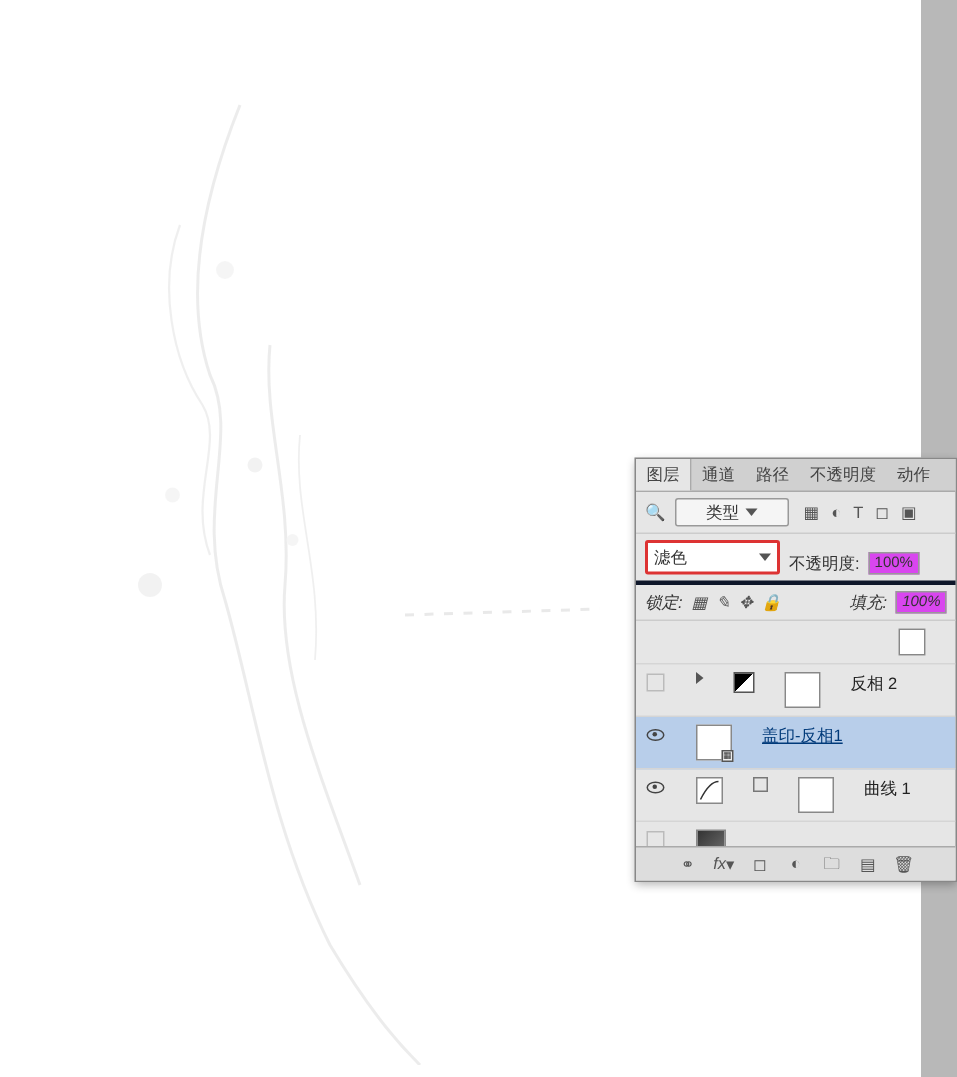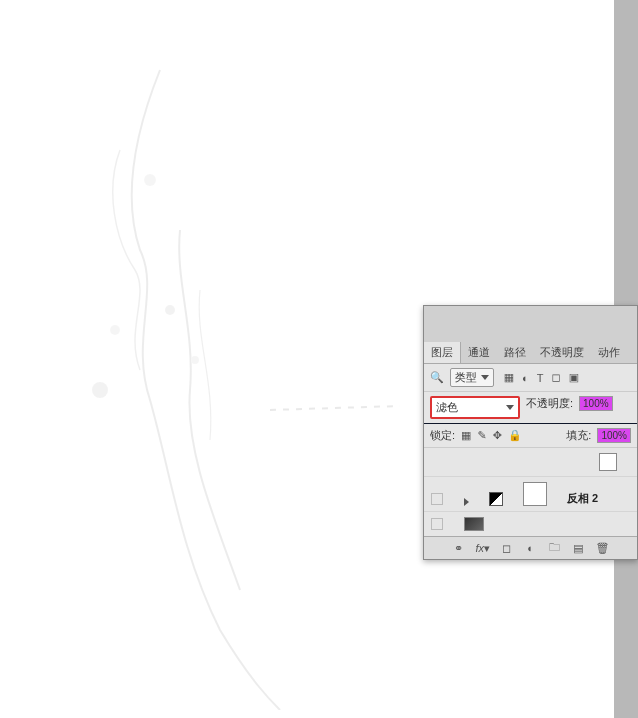--- a/index.html
+++ b/index.html
@@ -1,32 +1,32 @@
 <!DOCTYPE html>
 <html><head>
 <meta charset="utf-8">
 <style>
 *{margin:0;padding:0;box-sizing:border-box;font-family:"Microsoft YaHei","SimSun",sans-serif;}
 body{width:638px;height:718px;background:#fff;position:relative;overflow:hidden;}
 .canvas{position:absolute;left:0;top:0;width:614px;height:718px;background:#fff;}
 .sidebar-gray{position:absolute;right:0;top:0;width:24px;height:718px;background:#b8b8b8;}
 .panel{position:absolute;right:0;top:305px;width:215px;background:#e6e6e6;border:1px solid #888;box-shadow:0 2px 6px rgba(0,0,0,0.3);font-size:11px;color:#333;}
 .tabs{display:flex;background:#d0d0d0;border-bottom:1px solid #aaa;}
-.tab{padding:3px 7px;cursor:pointer;font-size:11px;color:#444;margin-top:36px;}
+.tab{padding:3px 7px;cursor:pointer;font-size:11px;color:#444;}
 .tab.active{background:#e6e6e6;border-right:1px solid #aaa;}
 .filter-row{display:flex;align-items:center;padding:4px 6px;gap:6px;border-bottom:1px solid #ccc;}
-.filter-select{display:flex;align-items:center;background:#f5f5f5;border:1px solid #999;border-radius:2px;padding:1px 4px;font-size:11px;gap:4px;}
+.filter-select{display:flex;align-items:center;background:#f5f5f5;border:1px solid #999;border-radius:2px;padding:1px 20px;font-size:11px;gap:4px;}
 .triangle{width:0;height:0;border-left:4px solid transparent;border-right:4px solid transparent;border-top:5px solid #555;}
 .icon-row{display:flex;gap:8px;padding:0 4px;align-items:center;}
-.blend-row{display:flex;align-items:flex-start;padding:4px 6px;gap:6px;border-bottom:1px solid #0f172a;}
+.blend-row{display:flex;align-items:flex-end;padding:4px 6px;gap:6px;border-bottom:3px solid #0f172a;}
 .blend-select{flex:0 0 90px;border:2px solid #d33;background:#fff;padding:2px 4px;display:flex;justify-content:space-between;align-items:center;border-radius:2px;}
 .val-box{background:#d946ef;border:1px solid #999;padding:1px 3px;font-size:10px;min-width:32px;text-align:right;}
-.lock-row{display:flex;align-items:center;padding:4px 6px;gap:6px;border-bottom:1px solid #ccc;}
+.lock-row{display:flex;align-items:center;padding:4px 6px;gap:6px;border-bottom:1px solid #ccc;font-style:italic;}
 .layers{max-height:150px;overflow:hidden;}
-.layer{display:flex;align-items:flex-end;padding:5px 6px;gap:20px;border-bottom:1px solid #d5d5d5;font-weight:bold;}
+.layer{display:flex;align-items:flex-start;padding:5px 6px;gap:20px;border-bottom:1px solid #d5d5d5;}
 .layer.selected{background:#b8ceea;}
 .vis{width:14px;height:14px;display:flex;align-items:center;justify-content:center;}
 .eye{width:12px;height:8px;border:1px solid #444;border-radius:50%;position:relative;}
 .eye:after{content:"";position:absolute;width:3px;height:3px;background:#444;border-radius:50%;top:1px;left:3px;}
 .empty-vis{width:12px;height:12px;border:1px solid #bbb;}
 .thumb{width:24px;height:24px;border:1px solid #888;background:#fff;}
 .thumb.dark{background:linear-gradient(135deg,#333 0%,#666 100%);}
 .layer-name{font-size:11px;color:#222;}
 .layer-name.underline{text-decoration:underline;color:#003a7a;}
 .link-icon{width:10px;height:10px;border:1px solid #777;}
@@ -109,20 +109,42 @@
     </div>
     <div class="layer">
       <div class="vis">
           <div class="empty-vis"></div>
         </div>
       <div class="clip-mark"></div>
       <div class="adj"></div>
       <div class="thumb"></div>
       <span class="layer-name">反相 2</span>
     </div>
+    <div class="layer selected">
+      <div class="vis">
+          <div class="eye"></div>
+        </div>
+      <div class="thumb" style="position:relative">
+        <div style="position:absolute;bottom:-2px;right:-2px;width:8px;height:8px;border:1px solid #555;background:#eee;font-size:6px;line-height:6px;">▦</div>
+      </div>
+      <span class="layer-name underline">盖印-反相1</span>
+    </div>
+    <div class="layer">
+      <div class="vis">
+          <div class="eye"></div>
+        </div>
+      <div class="adj" style="width:18px;height:18px;background:#fff;border:1px solid #888;position:relative">
+        <svg width="16" height="16" style="position:absolute;top:0;left:0">
+            <path d="M2 14 Q8 2 14 2" stroke="#333" fill="none" stroke-width="1"></path>
+          </svg>
+      </div>
+      <div class="link-icon"></div>
+      <div class="thumb"></div>
+      <span class="layer-name">曲线 1</span>
+    </div>
     <div class="layer" style="border-bottom:none;">
       <div class="vis">
           <div class="empty-vis"></div>
         </div>
       <div class="thumb dark" style="width:20px;height:14px"></div>
     </div>
   </div>
 
   <div class="foot">
     <span class="foot-icon">⚭</span>

